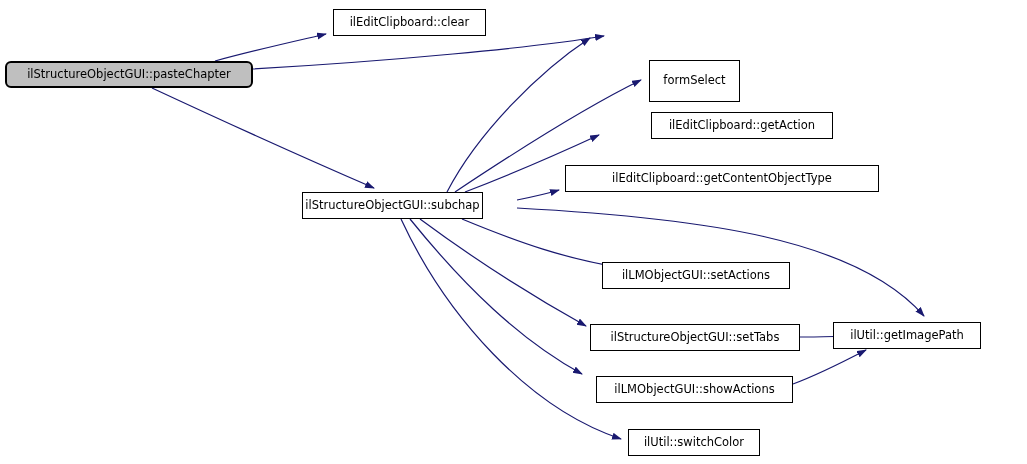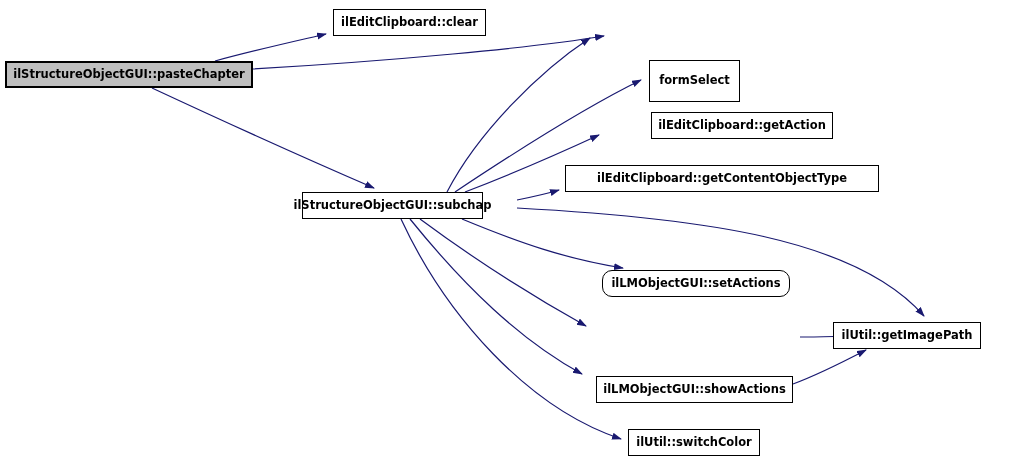--- a/index.html
+++ b/index.html
@@ -35,26 +35,26 @@
     border: 1px solid var(--node-border, #000000);
     color: #000000;
     font-size: 11.5px;
     line-height: 1;
     display: flex;
     align-items: center;
     justify-content: center;
     white-space: nowrap;
     z-index: 2;
     cursor: pointer;
-    font-weight: bold;
   }
   .node.highlighted {
     background: var(--highlight-fill, #bfbfbf);
     border-width: 2px;
     cursor: default;
+    border-radius: 6px;
   }
 </style>
 </head>
 <body>
 
 <div id="graph">
   <svg id="edges-svg" width="1027" height="464" viewBox="0 0 1027 464" xmlns="http://www.w3.org/2000/svg">
     <defs>
       <marker id="arrow" markerWidth="10" markerHeight="8" refX="9" refY="3.5" orient="auto" markerUnits="userSpaceOnUse">
         <path d="M0,0 L10,3.5 L0,7 Z" fill="#191970"></path>
@@ -86,22 +86,25 @@
     </div>
     <div class="node" style="left: 605px; top: 112px; width: 182px; height: 27px; margin-left: 46px;">
       <span>ilEditClipboard::getAction</span>
     </div>
     <div class="node" style="left: 565px; top: 165px; width: 314px; height: 27px;">
       <span>ilEditClipboard::getContentObjectType</span>
     </div>
     <div class="node" style="left: 302px; top: 192px; width: 181px; height: 27px;">
       <span>ilStructureObjectGUI::subchap</span>
     </div>
-    <div class="node" style="left: 602px; top: 270px; width: 188px; height: 27px; border-radius: 10px;">
+    <div class="node" style="left: 602px; top: 262px; width: 188px; height: 27px;">
       <span>ilLMObjectGUI::setActions</span>
+    </div>
+    <div class="node" style="left: 590px; top: 324px; width: 210px; height: 27px;">
+      <span>ilStructureObjectGUI::setTabs</span>
     </div>
     <div class="node" style="left: 833px; top: 322px; width: 148px; height: 27px;">
       <span>ilUtil::getImagePath</span>
     </div>
     <div class="node" style="left: 596px; top: 376px; width: 197px; height: 27px;">
       <span>ilLMObjectGUI::showActions</span>
     </div>
     <div class="node" style="left: 628px; top: 429px; width: 132px; height: 27px;">
       <span>ilUtil::switchColor</span>
     </div>

